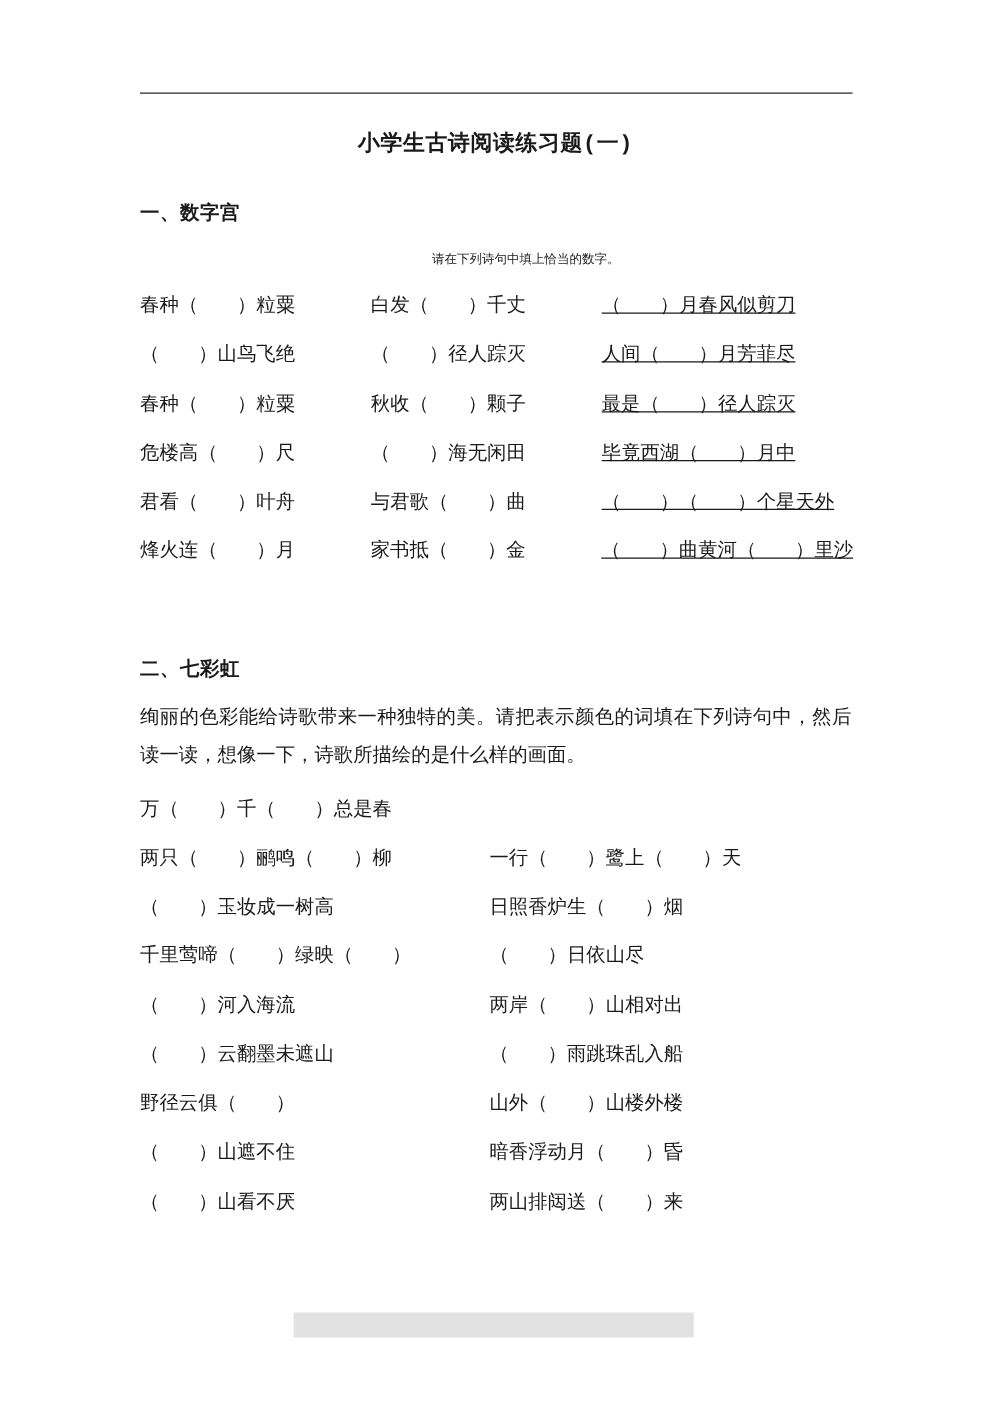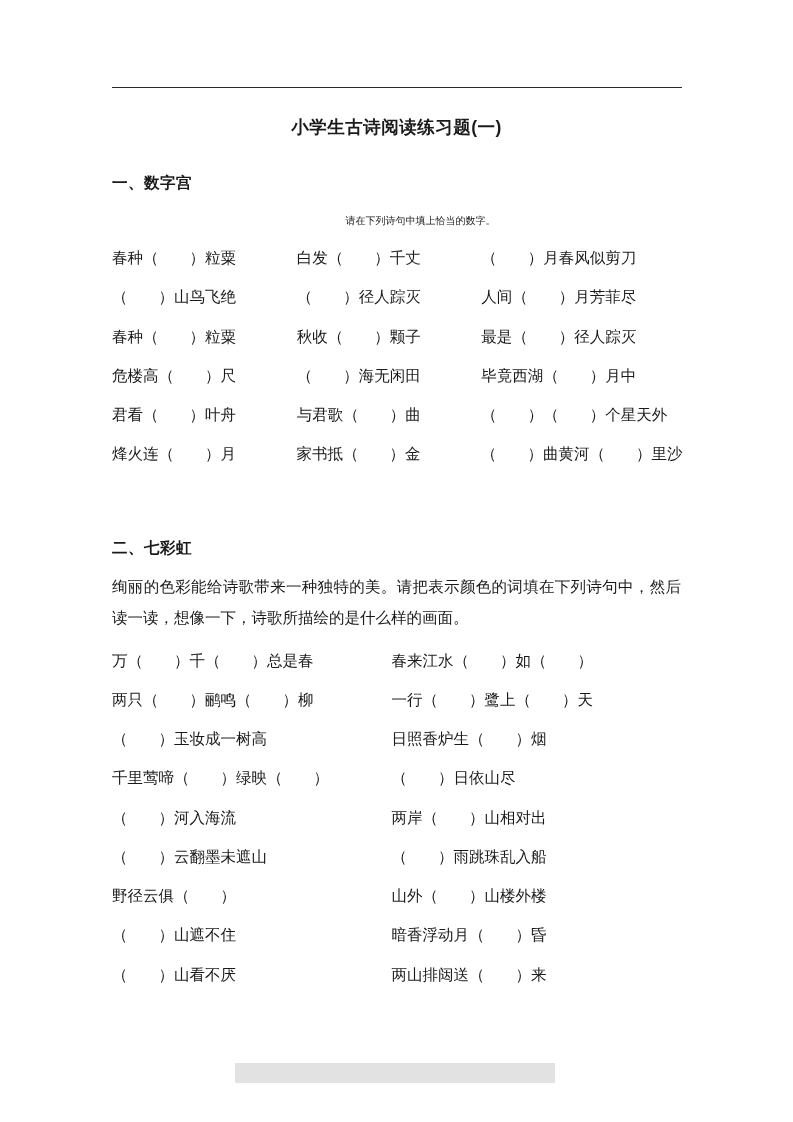--- a/index.html
+++ b/index.html
@@ -24,27 +24,27 @@
   }
   .top-rule {
     position: absolute;
     left: 112px;
     top: 74px;
     width: 570px;
     height: 0;
     border-top: 1.5px solid #2a2a2a;
   }
   .doc-title {
-    margin: 13px;
+    margin: 0;
     padding-top: 102px;
     text-align: center;
     font-size: 17.5px;
     font-weight: bold;
     letter-spacing: 0.5px;
-    font-family: Liberation Sans, sans-serif;
+    font-family: Liberation Mono, monospace;
   }
   .section-heading {
     margin: 34px 0 0 0;
     font-size: 15.5px;
     font-weight: bold;
     font-family: "DejaVu Sans", "Liberation Sans", sans-serif;
     letter-spacing: 0.5px;
   }
   .intro-indent {
     margin: 18px 0 0 0;
@@ -63,21 +63,21 @@
     display: flex;
     align-items: center;
     font-size: 15.5px;
     line-height: 1.5;
     margin-top: 16px;
     white-space: nowrap;
   }
   .sec1 .row .cell { }
   .sec1 .row .cell:nth-child(1) { width: 185px; }
   .sec1 .row .cell:nth-child(2) { width: 185px; }
-  .sec1 .row .cell:nth-child(3) { width: 200px; }
+  .sec1 .row .cell:nth-child(3) { width: 200px; text-decoration: underline; }
 
   .sec2 .row .cell:nth-child(1) { width: 280px; }
   .sec2 .row .cell:nth-child(2) { width: 290px; }
 
   .cell {
     display: inline-block;
   }
   .spacer-lg { height: 38px; }
   .footer-bar {
     position: absolute;
@@ -134,21 +134,20 @@
   </div>
 
   <div class="spacer-lg"></div>
 
   <div class="sec2">
     <h2 class="section-heading">二、七彩虹</h2>
     <p class="intro-block">绚丽的色彩能给诗歌带来一种独特的美。请把表示颜色的词填在下列诗句中，然后读一读，想像一下，诗歌所描绘的是什么样的画面。</p>
 
     <div class="row">
       <span class="cell">万（　　）千（　　）总是春</span>
-      <span class="cell">春来江水（　　）如（　　）</span>
     </div>
     <div class="row">
       <span class="cell">两只（　　）鹂鸣（　　）柳</span>
       <span class="cell">一行（　　）鹭上（　　）天</span>
     </div>
     <div class="row">
       <span class="cell">（　　）玉妆成一树高</span>
       <span class="cell">日照香炉生（　　）烟</span>
     </div>
     <div class="row">

